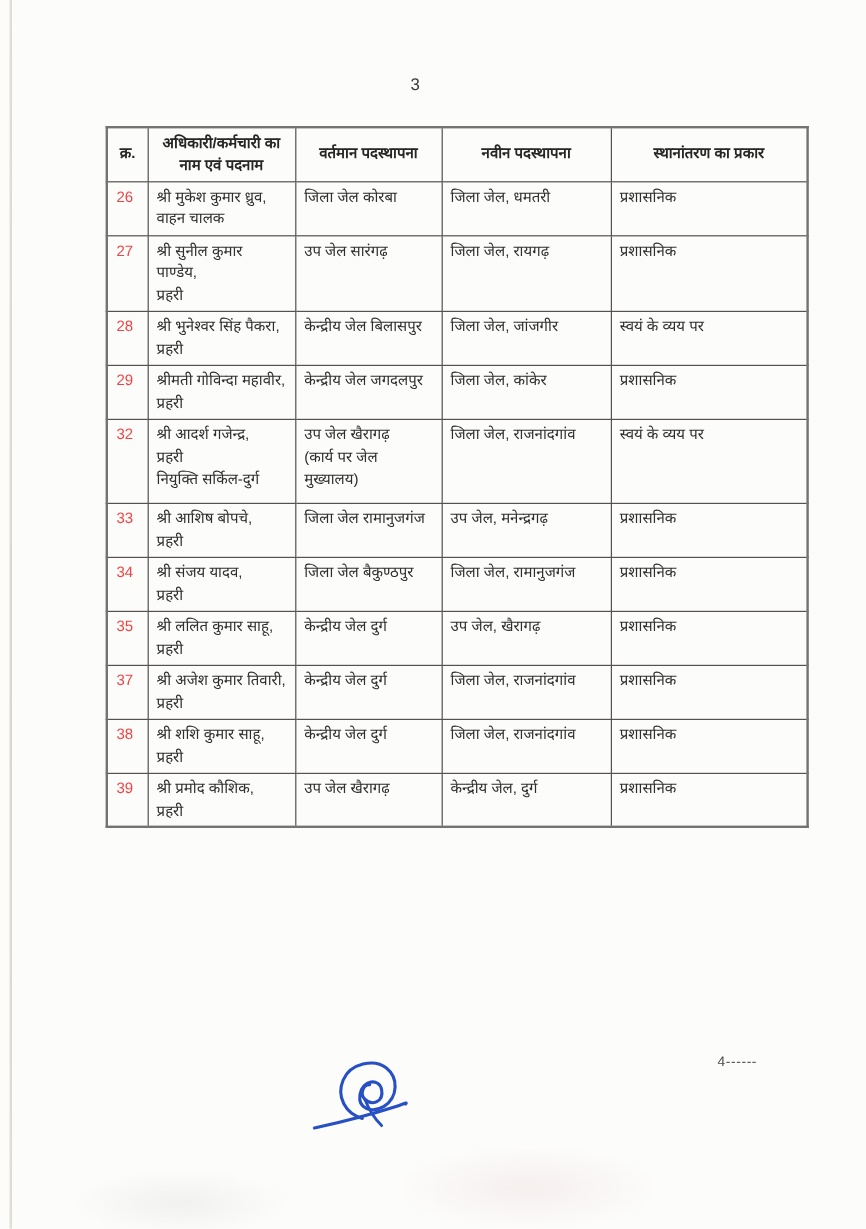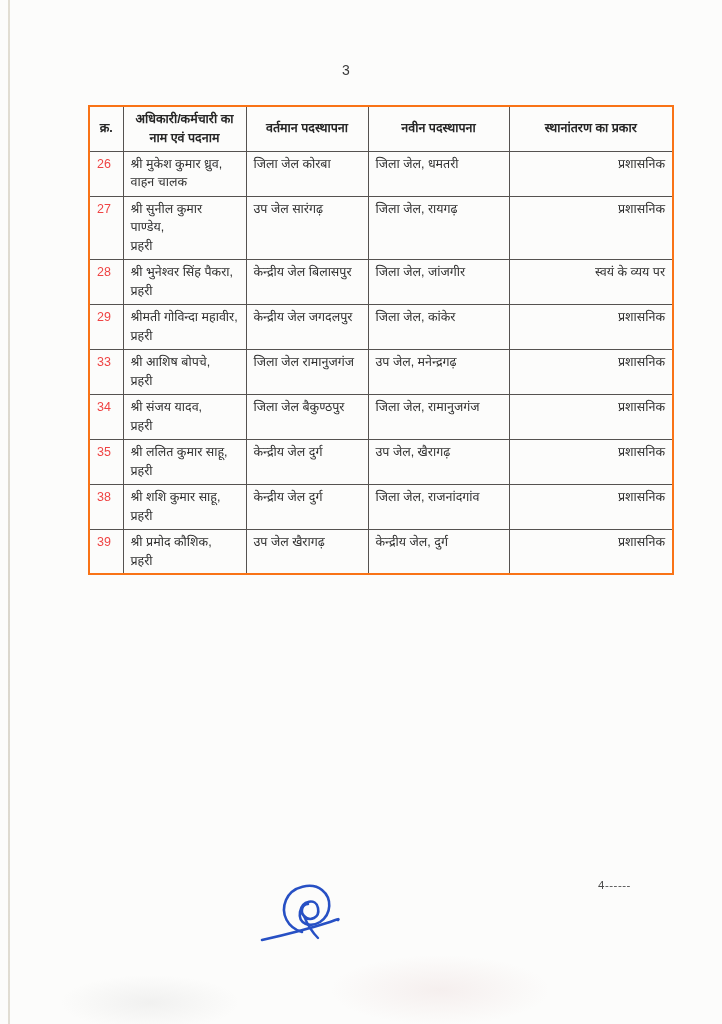--- a/index.html
+++ b/index.html
@@ -31,28 +31,28 @@
     border-collapse:collapse;table-layout:fixed;
     font-size:12.5px;line-height:1.5;
   }
   table.transfer th,table.transfer td{
     border:1px solid #555250;
     vertical-align:top;
     padding:3px 7px;
     white-space:pre-line;
     overflow:hidden;
   }
-  table.transfer{border:2px solid #f97316;}
+  table.transfer{border:2px solid #737373;}
   table.transfer th{
     vertical-align:middle;text-align:center;
     font-weight:bold;font-size:12.5px;padding:2px 4px;color:#262626;
   }
   td.c-sn{padding-left:7px;font-size:12.5px;color:#ef4444;}
   td.c-name{padding-right:5px;margin-top:27px;}
-  td.c-type{text-align:right;padding-top:4px;}
+  td.c-type{text-align:left;padding-top:4px;}
   .footer-mark{
     position:absolute;left:598px;top:879px;width:70px;
     font-size:11.5px;letter-spacing:.5px;color:#4a4a4a;
   }
   .signature{
     position:absolute;left:250px;top:880px;width:118px;height:74px;
   }
 </style>
 </head>
 <body>
@@ -106,20 +106,31 @@
       <td class="c-type">स्वयं के व्यय पर</td>
     </tr>
     <tr style="height:45px">
       <td class="c-sn">29</td>
       <td class="c-name">श्रीमती गोविन्दा महावीर,
 प्रहरी</td>
       <td class="c-cur">केन्द्रीय जेल जगदलपुर</td>
       <td class="c-new">जिला जेल, कांकेर</td>
       <td class="c-type">प्रशासनिक</td>
     </tr>
+    <tr style="height:70px">
+      <td class="c-sn">32</td>
+      <td class="c-name">श्री आदर्श गजेन्द्र,
+प्रहरी
+नियुक्ति सर्किल-दुर्ग</td>
+      <td class="c-cur">उप जेल खैरागढ़
+(कार्य पर जेल
+मुख्यालय)</td>
+      <td class="c-new">जिला जेल, राजनांदगांव</td>
+      <td class="c-type">स्वयं के व्यय पर</td>
+    </tr>
     <tr style="height:45px">
       <td class="c-sn">33</td>
       <td class="c-name">श्री आशिष बोपचे,
 प्रहरी</td>
       <td class="c-cur">जिला जेल रामानुजगंज</td>
       <td class="c-new">उप जेल, मनेन्द्रगढ़</td>
       <td class="c-type">प्रशासनिक</td>
     </tr>
     <tr style="height:45px">
       <td class="c-sn">34</td>
@@ -128,20 +139,28 @@
       <td class="c-cur">जिला जेल बैकुण्ठपुर</td>
       <td class="c-new">जिला जेल, रामानुजगंज</td>
       <td class="c-type">प्रशासनिक</td>
     </tr>
     <tr style="height:45px">
       <td class="c-sn">35</td>
       <td class="c-name">श्री ललित कुमार साहू,
 प्रहरी</td>
       <td class="c-cur">केन्द्रीय जेल दुर्ग</td>
       <td class="c-new">उप जेल, खैरागढ़</td>
+      <td class="c-type">प्रशासनिक</td>
+    </tr>
+    <tr style="height:45px">
+      <td class="c-sn">37</td>
+      <td class="c-name">श्री अजेश कुमार तिवारी,
+प्रहरी</td>
+      <td class="c-cur">केन्द्रीय जेल दुर्ग</td>
+      <td class="c-new">जिला जेल, राजनांदगांव</td>
       <td class="c-type">प्रशासनिक</td>
     </tr>
     <tr style="height:45px">
       <td class="c-sn">38</td>
       <td class="c-name">श्री शशि कुमार साहू,
 प्रहरी</td>
       <td class="c-cur">केन्द्रीय जेल दुर्ग</td>
       <td class="c-new">जिला जेल, राजनांदगांव</td>
       <td class="c-type">प्रशासनिक</td>
     </tr>

